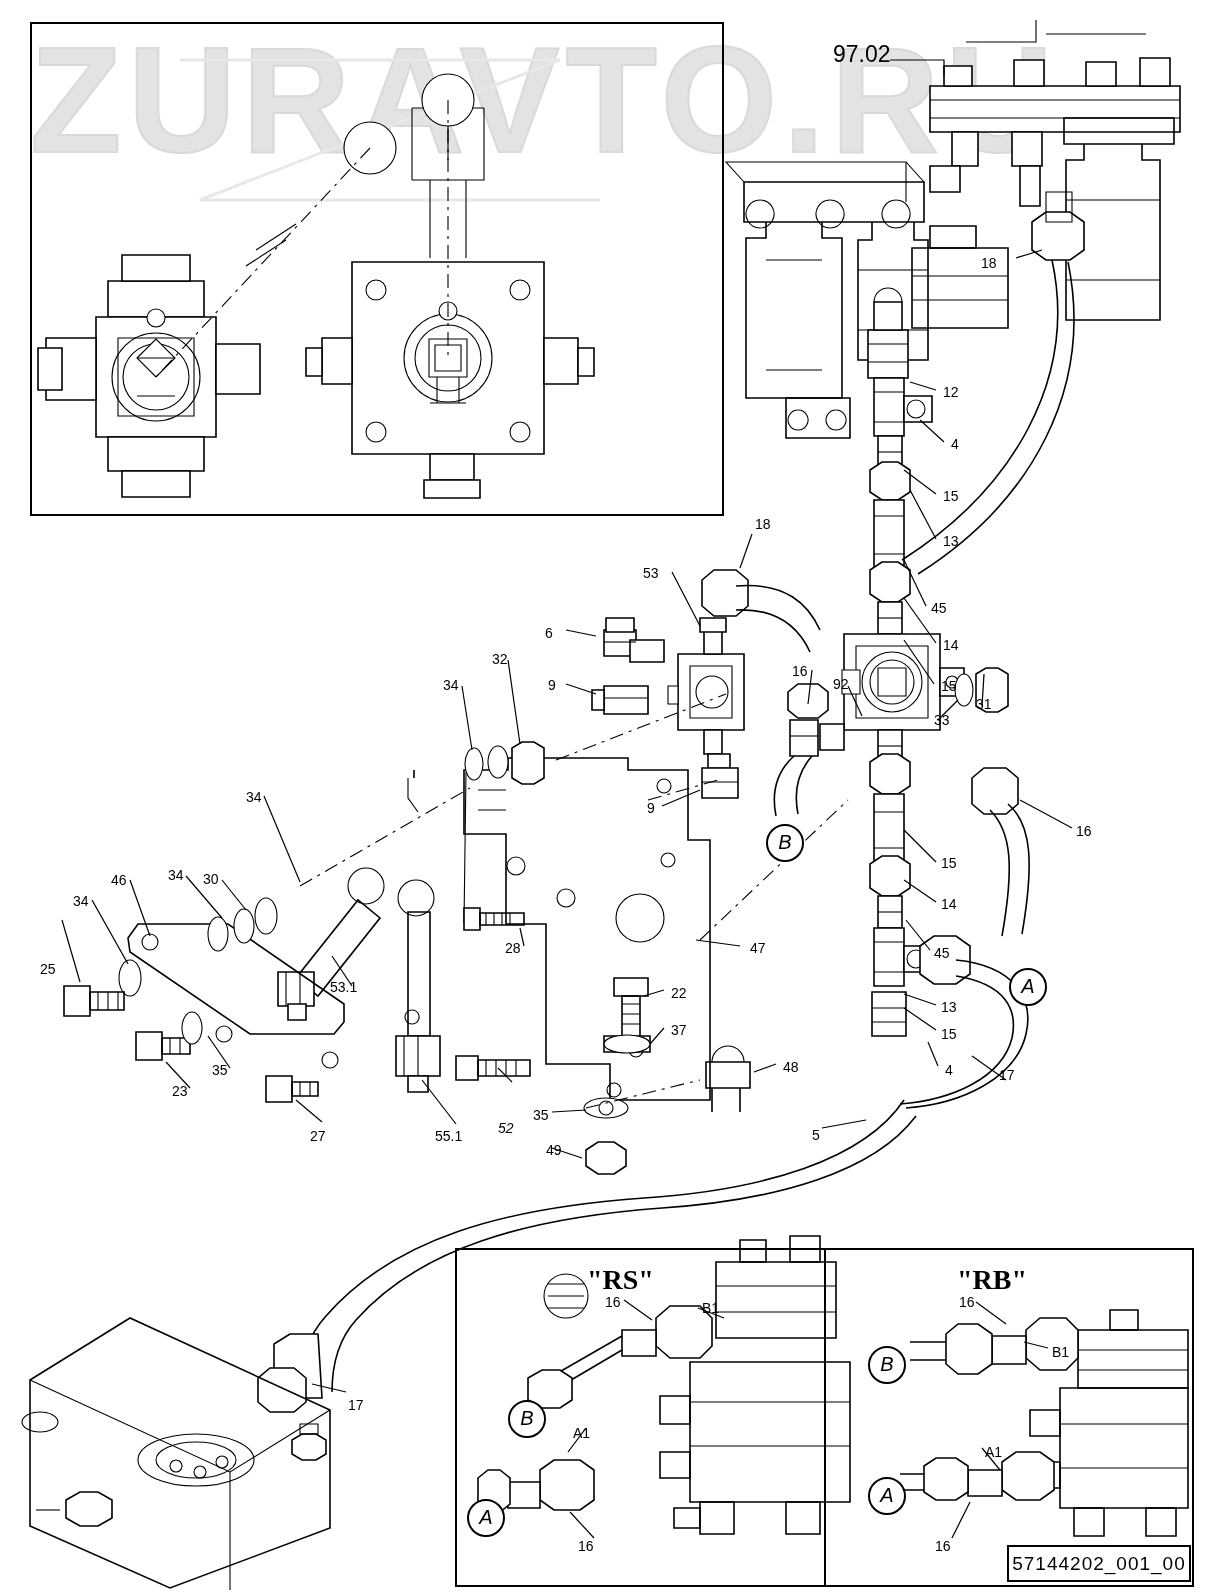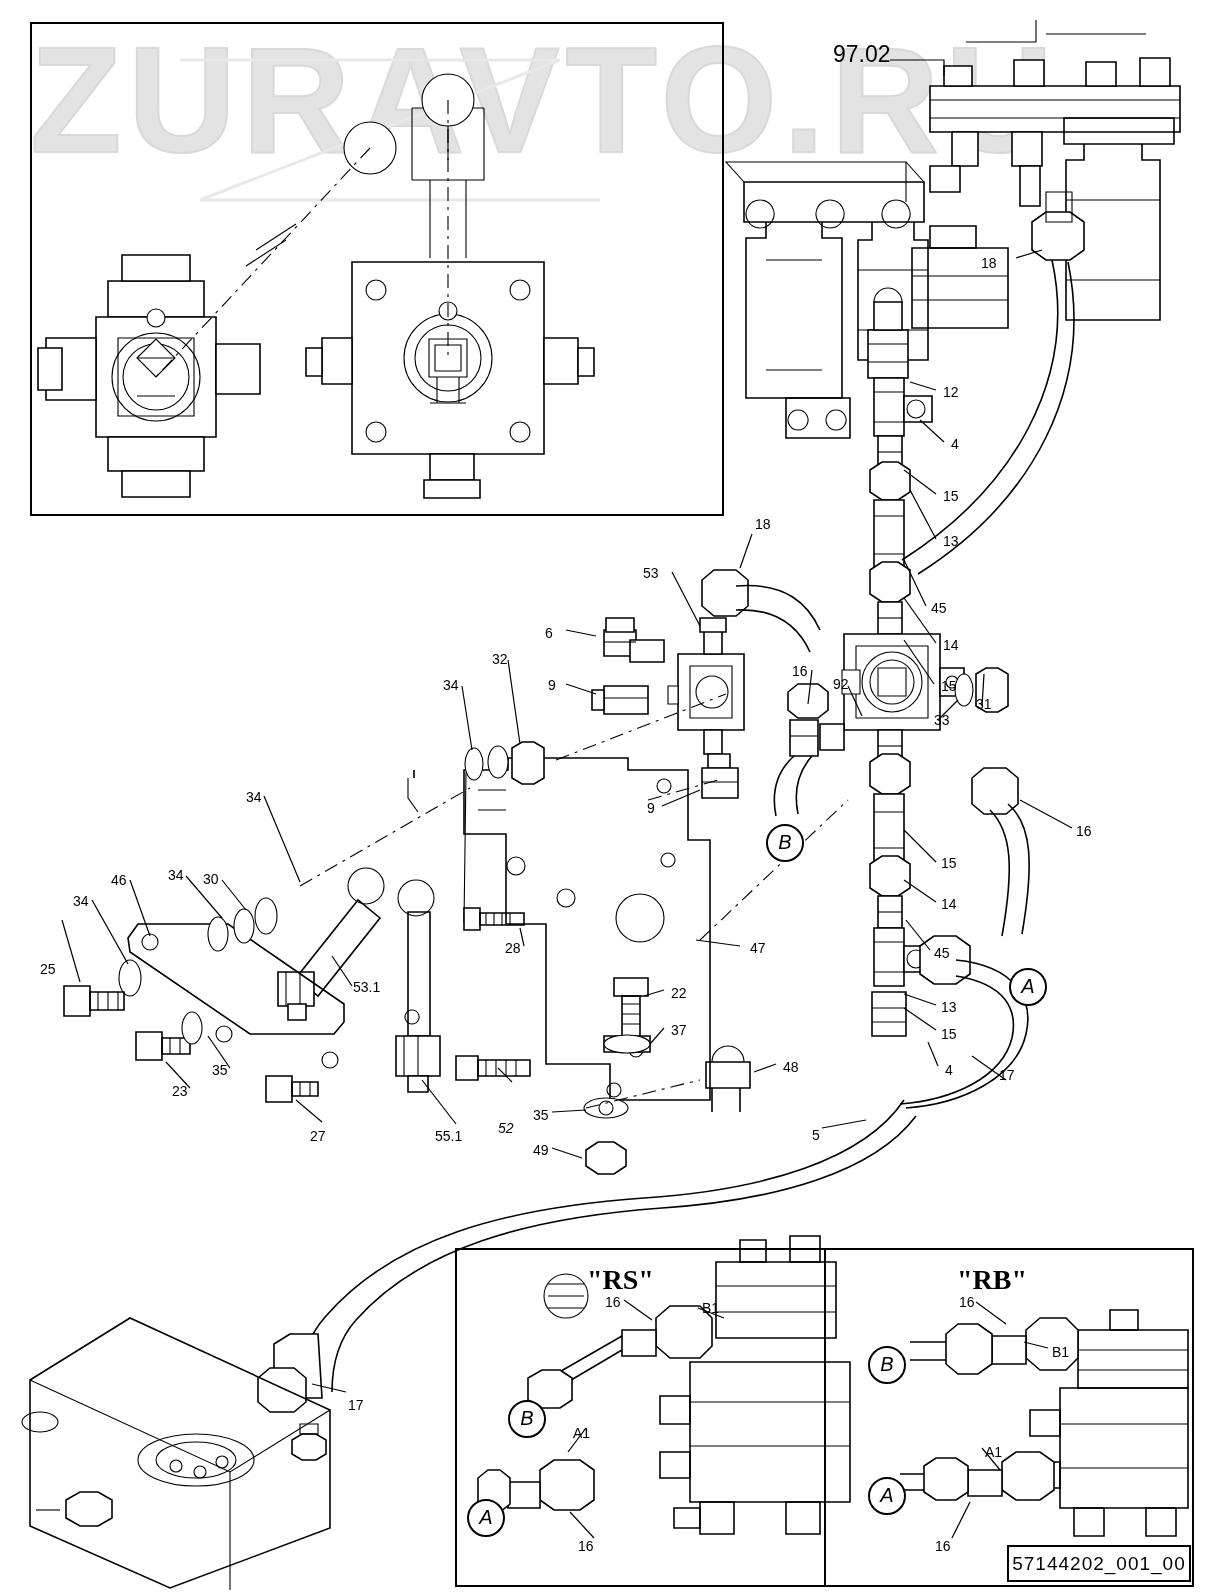--- a/index.html
+++ b/index.html
@@ -620,28 +620,28 @@
       <div class="lbl" style="left: 40px; top: 913px; margin-top: 48px;">25</div>
       <div class="lbl" style="left: 941px; top: 855px;">15</div>
       <div class="lbl" style="left: 941px; top: 896px;">14</div>
       <div class="lbl" style="left: 934px; top: 945px;">45</div>
       <div class="lbl" style="left: 941px; top: 999px;">13</div>
       <div class="lbl" style="left: 941px; top: 1026px;">15</div>
       <div class="lbl" style="left: 505px; top: 940px;">28</div>
       <div class="lbl" style="left: 750px; top: 940px;">47</div>
       <div class="lbl" style="left: 671px; top: 985px;">22</div>
       <div class="lbl" style="left: 671px; top: 1022px;">37</div>
-      <div class="lbl" style="left: 330px; top: 979px; margin-left: 23px;">53.1</div>
+      <div class="lbl" style="left: 330px; top: 979px;">53.1</div>
       <div class="lbl" style="left: 212px; top: 1062px;">35</div>
       <div class="lbl" style="left: 172px; top: 1083px;">23</div>
       <div class="lbl" style="left: 310px; top: 1128px;">27</div>
       <div class="lbl" style="left: 435px; top: 1128px;">55.1</div>
       <div class="lbl" style="left: 498px; top: 1120px; font-style: italic;">52</div>
       <div class="lbl" style="left: 533px; top: 1107px;">35</div>
-      <div class="lbl" style="left: 533px; top: 1142px;">49</div>
+      <div class="lbl" style="left: 546px; top: 1142px;">49</div>
       <div class="lbl" style="left: 783px; top: 1059px;">48</div>
       <div class="lbl" style="left: 945px; top: 1062px;">4</div>
       <div class="lbl" style="left: 812px; top: 1127px;">5</div>
       <div class="lbl" style="left: 999px; top: 1067px;">17</div>
       <div class="lbl" style="left: 348px; top: 1397px;">17</div>
       <div class="lbl" style="left: 605px; top: 1294px;">16</div>
       <div class="lbl" style="left: 702px; top: 1300px;">B1</div>
       <div class="lbl" style="left: 573px; top: 1425px;">A1</div>
       <div class="lbl" style="left: 578px; top: 1538px;">16</div>
       <div class="lbl" style="left: 959px; top: 1294px;">16</div>

